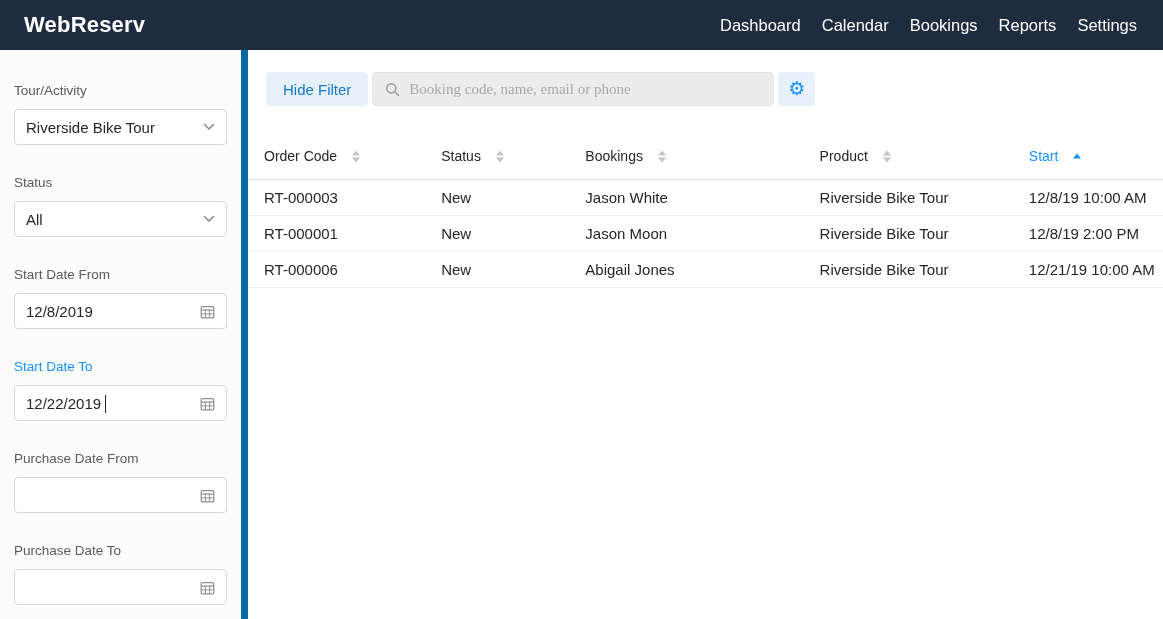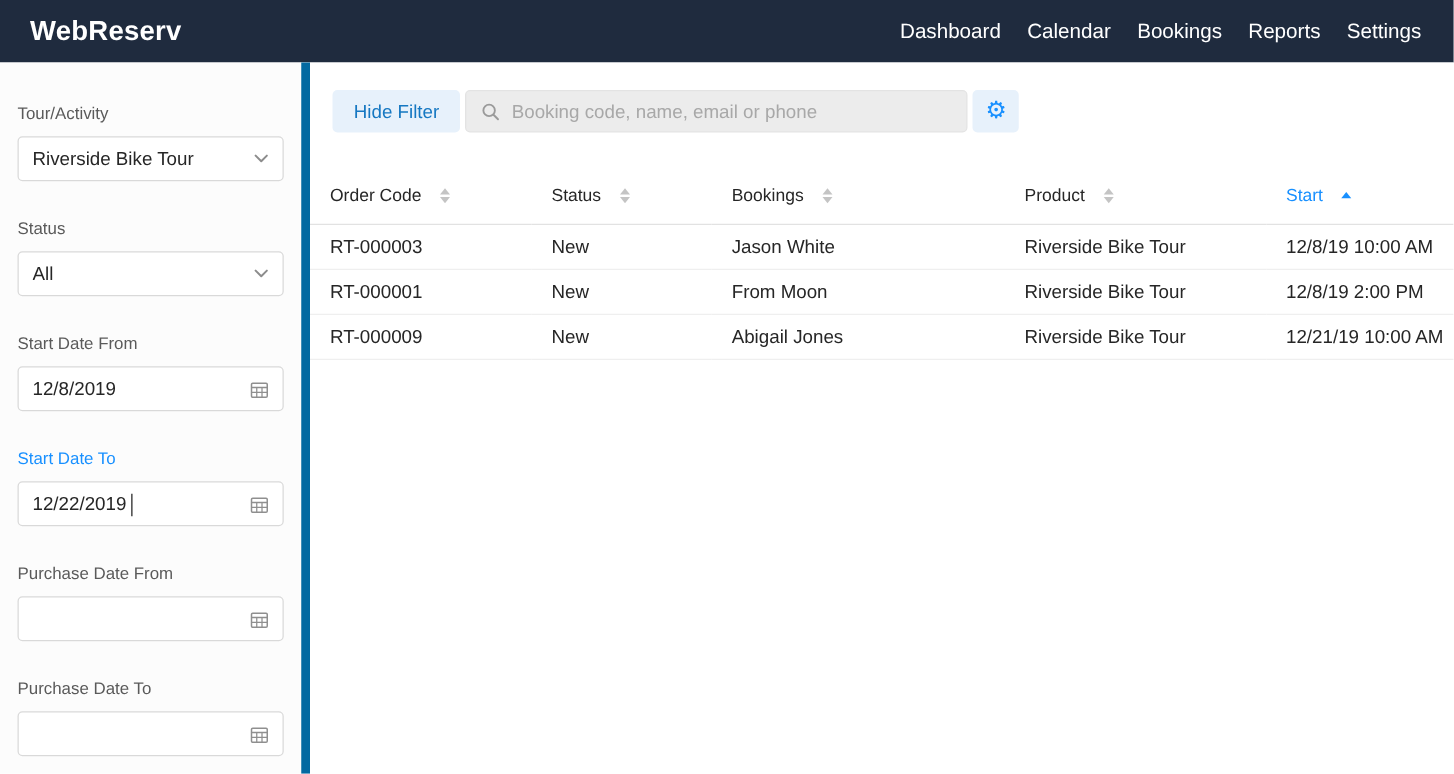--- a/index.html
+++ b/index.html
@@ -58,21 +58,21 @@
     background:var(--accent-light); color:var(--accent-text);
     border:none; border-radius:4px; height:34px; padding:0 17px;
     font-family:inherit; font-size:15px; cursor:pointer;
   }
   .search-box {
     width:402px; height:34px; background:#ececec; border:1px solid #e3e3e3;
     border-radius:4px; display:flex; align-items:center; gap:9px; padding:0 12px;
   }
   .search-box input {
     flex:1; border:none; outline:none; background:transparent;
-    font-family:Liberation Sans, sans-serif; font-size:15px; color:#444;
+    font-family:Liberation Serif, serif; font-size:15px; color:#444;
   }
   .search-box input::placeholder { color:#a8a8a8; }
   .gear-btn {
     width:37px; height:34px; background:var(--accent-light); border:none; border-radius:4px;
     color:var(--accent); font-size:19px; line-height:34px; cursor:pointer;
     display:flex; align-items:center; justify-content:center; font-family:inherit;
   }
 
   
   table { width:100%; border-collapse:collapse; table-layout:fixed; margin-top:27px; }
@@ -280,26 +280,26 @@
         <tr>
           <td>RT-000003</td>
           <td>New</td>
           <td>Jason White</td>
           <td>Riverside Bike Tour</td>
           <td>12/8/19 10:00 AM</td>
         </tr>
         <tr>
           <td>RT-000001</td>
           <td>New</td>
-          <td>From Moon</td>
+          <td>Jason Moon</td>
           <td>Riverside Bike Tour</td>
           <td>12/8/19 2:00 PM</td>
         </tr>
         <tr>
-          <td>RT-000009</td>
+          <td>RT-000006</td>
           <td>New</td>
           <td>Abigail Jones</td>
           <td>Riverside Bike Tour</td>
           <td>12/21/19 10:00 AM</td>
         </tr>
       </tbody>
     </table>
 
   </main>
 </div>

